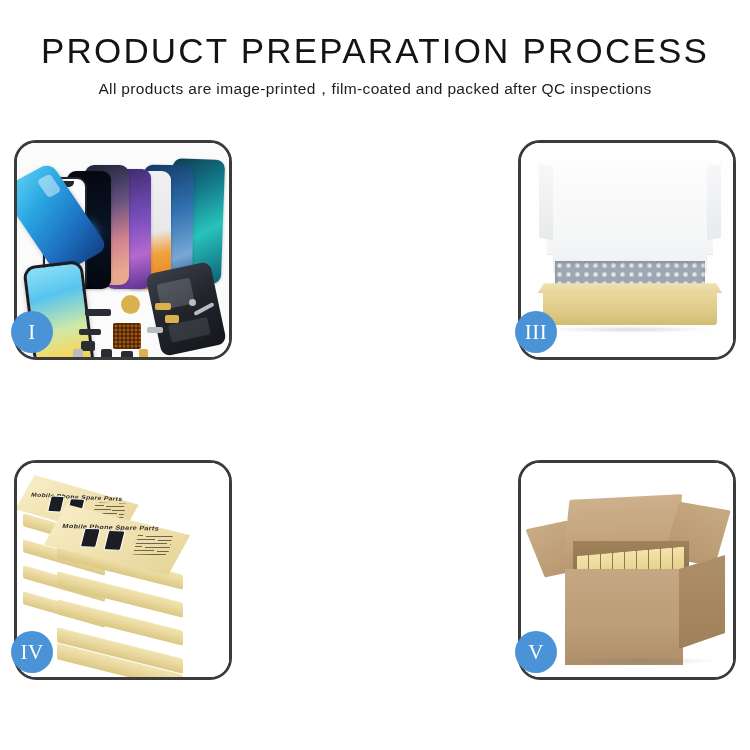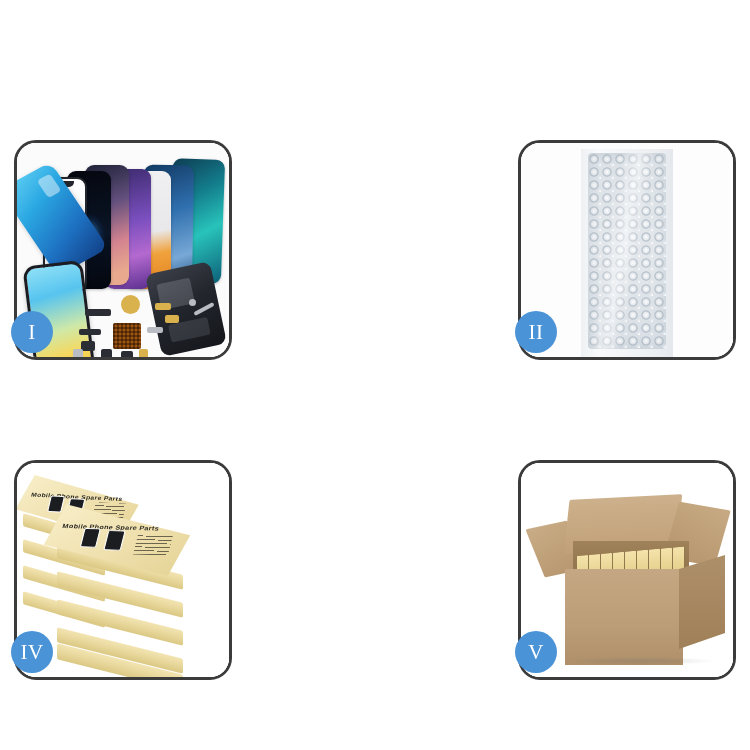--- a/index.html
+++ b/index.html
@@ -412,20 +412,24 @@
   .s-shadow{
     position:absolute; left:26px; bottom:14px; width:150px; height:8px;
     background:radial-gradient(ellipse at center, rgba(110,110,115,.22) 0%, rgba(255,255,255,0) 72%);
   }
 </style>
 </head>
 <body>
 
 <div class="page">
 
+  <div class="header">
+    <div class="title">PRODUCT PREPARATION PROCESS</div>
+    <div class="subtitle">All products are image-printed，film-coated and packed after QC inspections</div>
+  </div>
 
   <div class="grid">
 
     <div class="row">
 
       <div class="panel">
         <div class="panel-inner">
           <div class="scene-parts">
             <div class="ph ph-a"></div>
             <div class="ph ph-b"></div>
@@ -450,31 +454,35 @@
             <div class="part dark" style="left:104px;top:208px;width:12px;height:10px;"></div>
             <div class="part gold" style="left:122px;top:206px;width:9px;height:13px;"></div>
             <div class="part silver" style="left:130px;top:184px;width:16px;height:6px;"></div>
             <div class="part silver round" style="left:172px;top:156px;width:7px;height:7px;"></div>
             <div class="part silver" style="left:176px;top:164px;width:22px;height:4px;transform:rotate(-28deg);"></div>
           </div>
         </div>
         <div class="badge">I</div>
       </div>
 
+
       <div class="panel">
         <div class="panel-inner">
-          <div class="scene-bubble">
-            <div class="bubble-sleeve"></div>
-            <div class="bubble-core"></div>
-            <div class="bubble-sheen"></div>
+          <div class="scene-box3">
+            <div class="b3-lid"></div>
+            <div class="b3-inner"></div>
+            <div class="b3-bubbles"></div>
+            <div class="b3-tray-l"></div>
+            <div class="b3-tray-r"></div>
+            <div class="b3-tray"></div>
+            <div class="b3-shadow"></div>
           </div>
         </div>
-        <div class="badge">II</div>
+        <div class="badge">III</div>
       </div>
-
 
     </div>
 
     <div class="row">
 
       <div class="panel">
         <div class="panel-inner">
           <div class="scene-stack">
 
             <div class="sb" style="left:6px;top:62px;width:82px;height:13px;transform:skewY(16deg);"></div>

